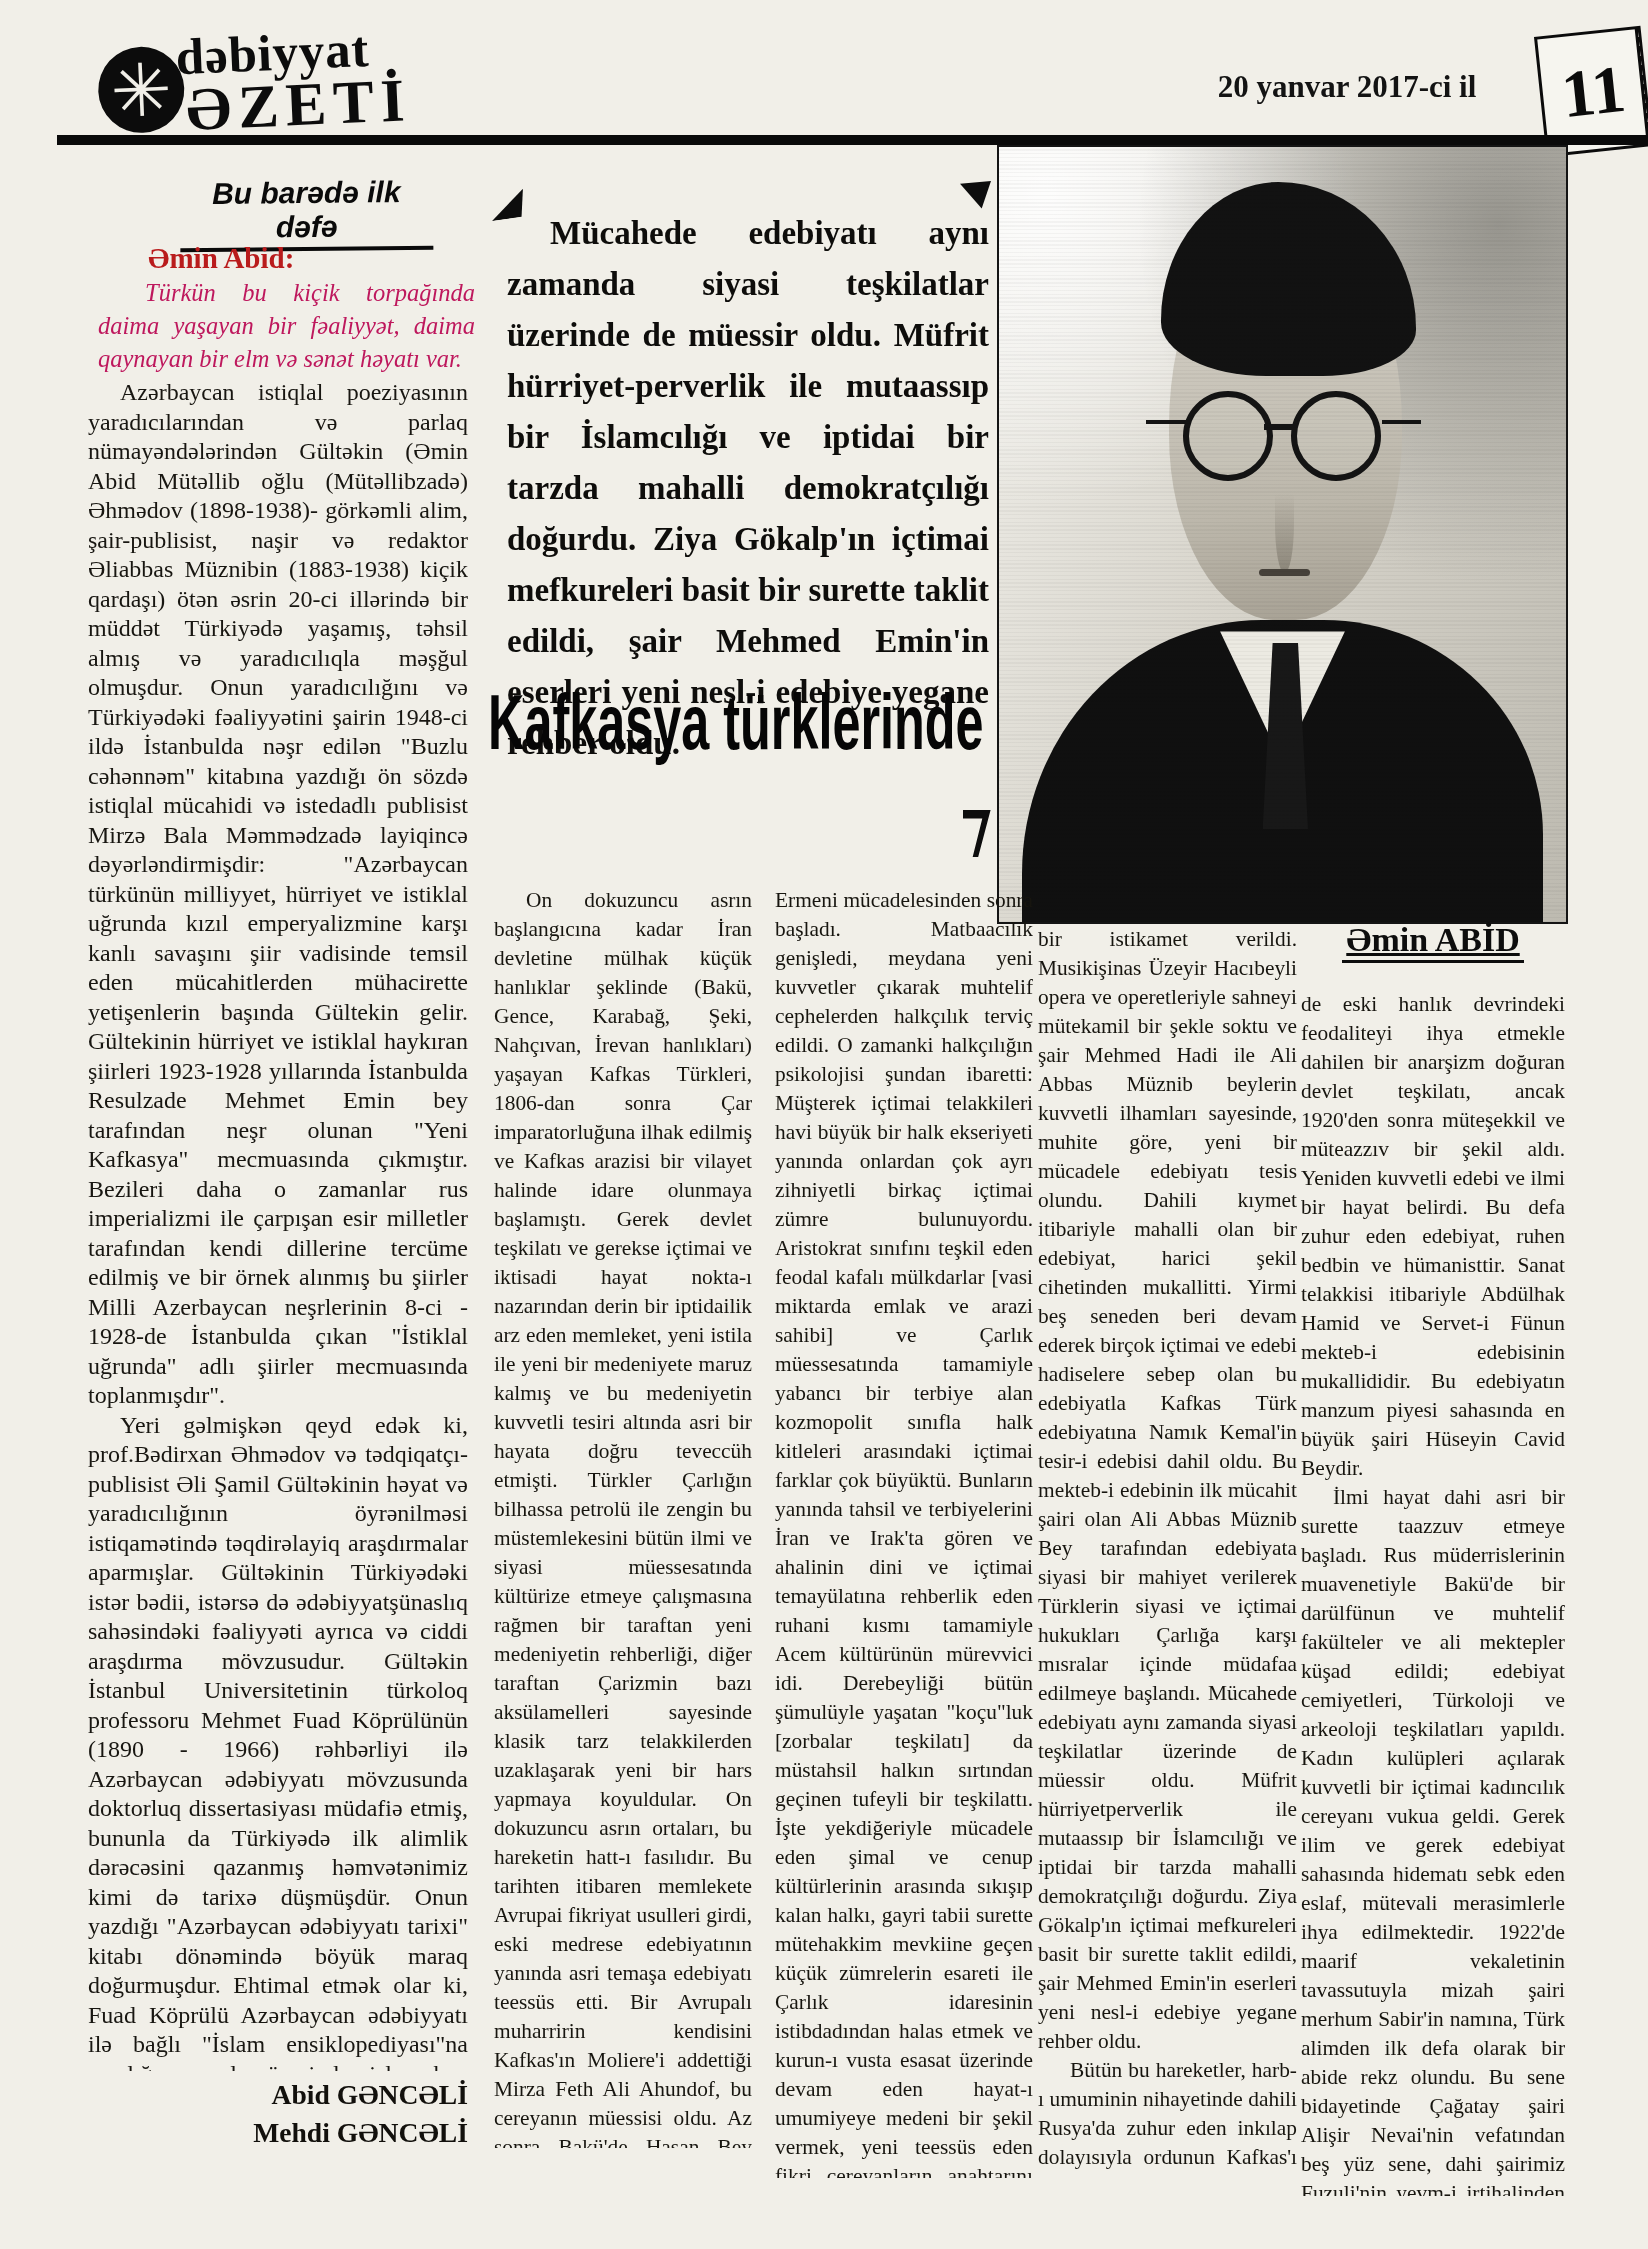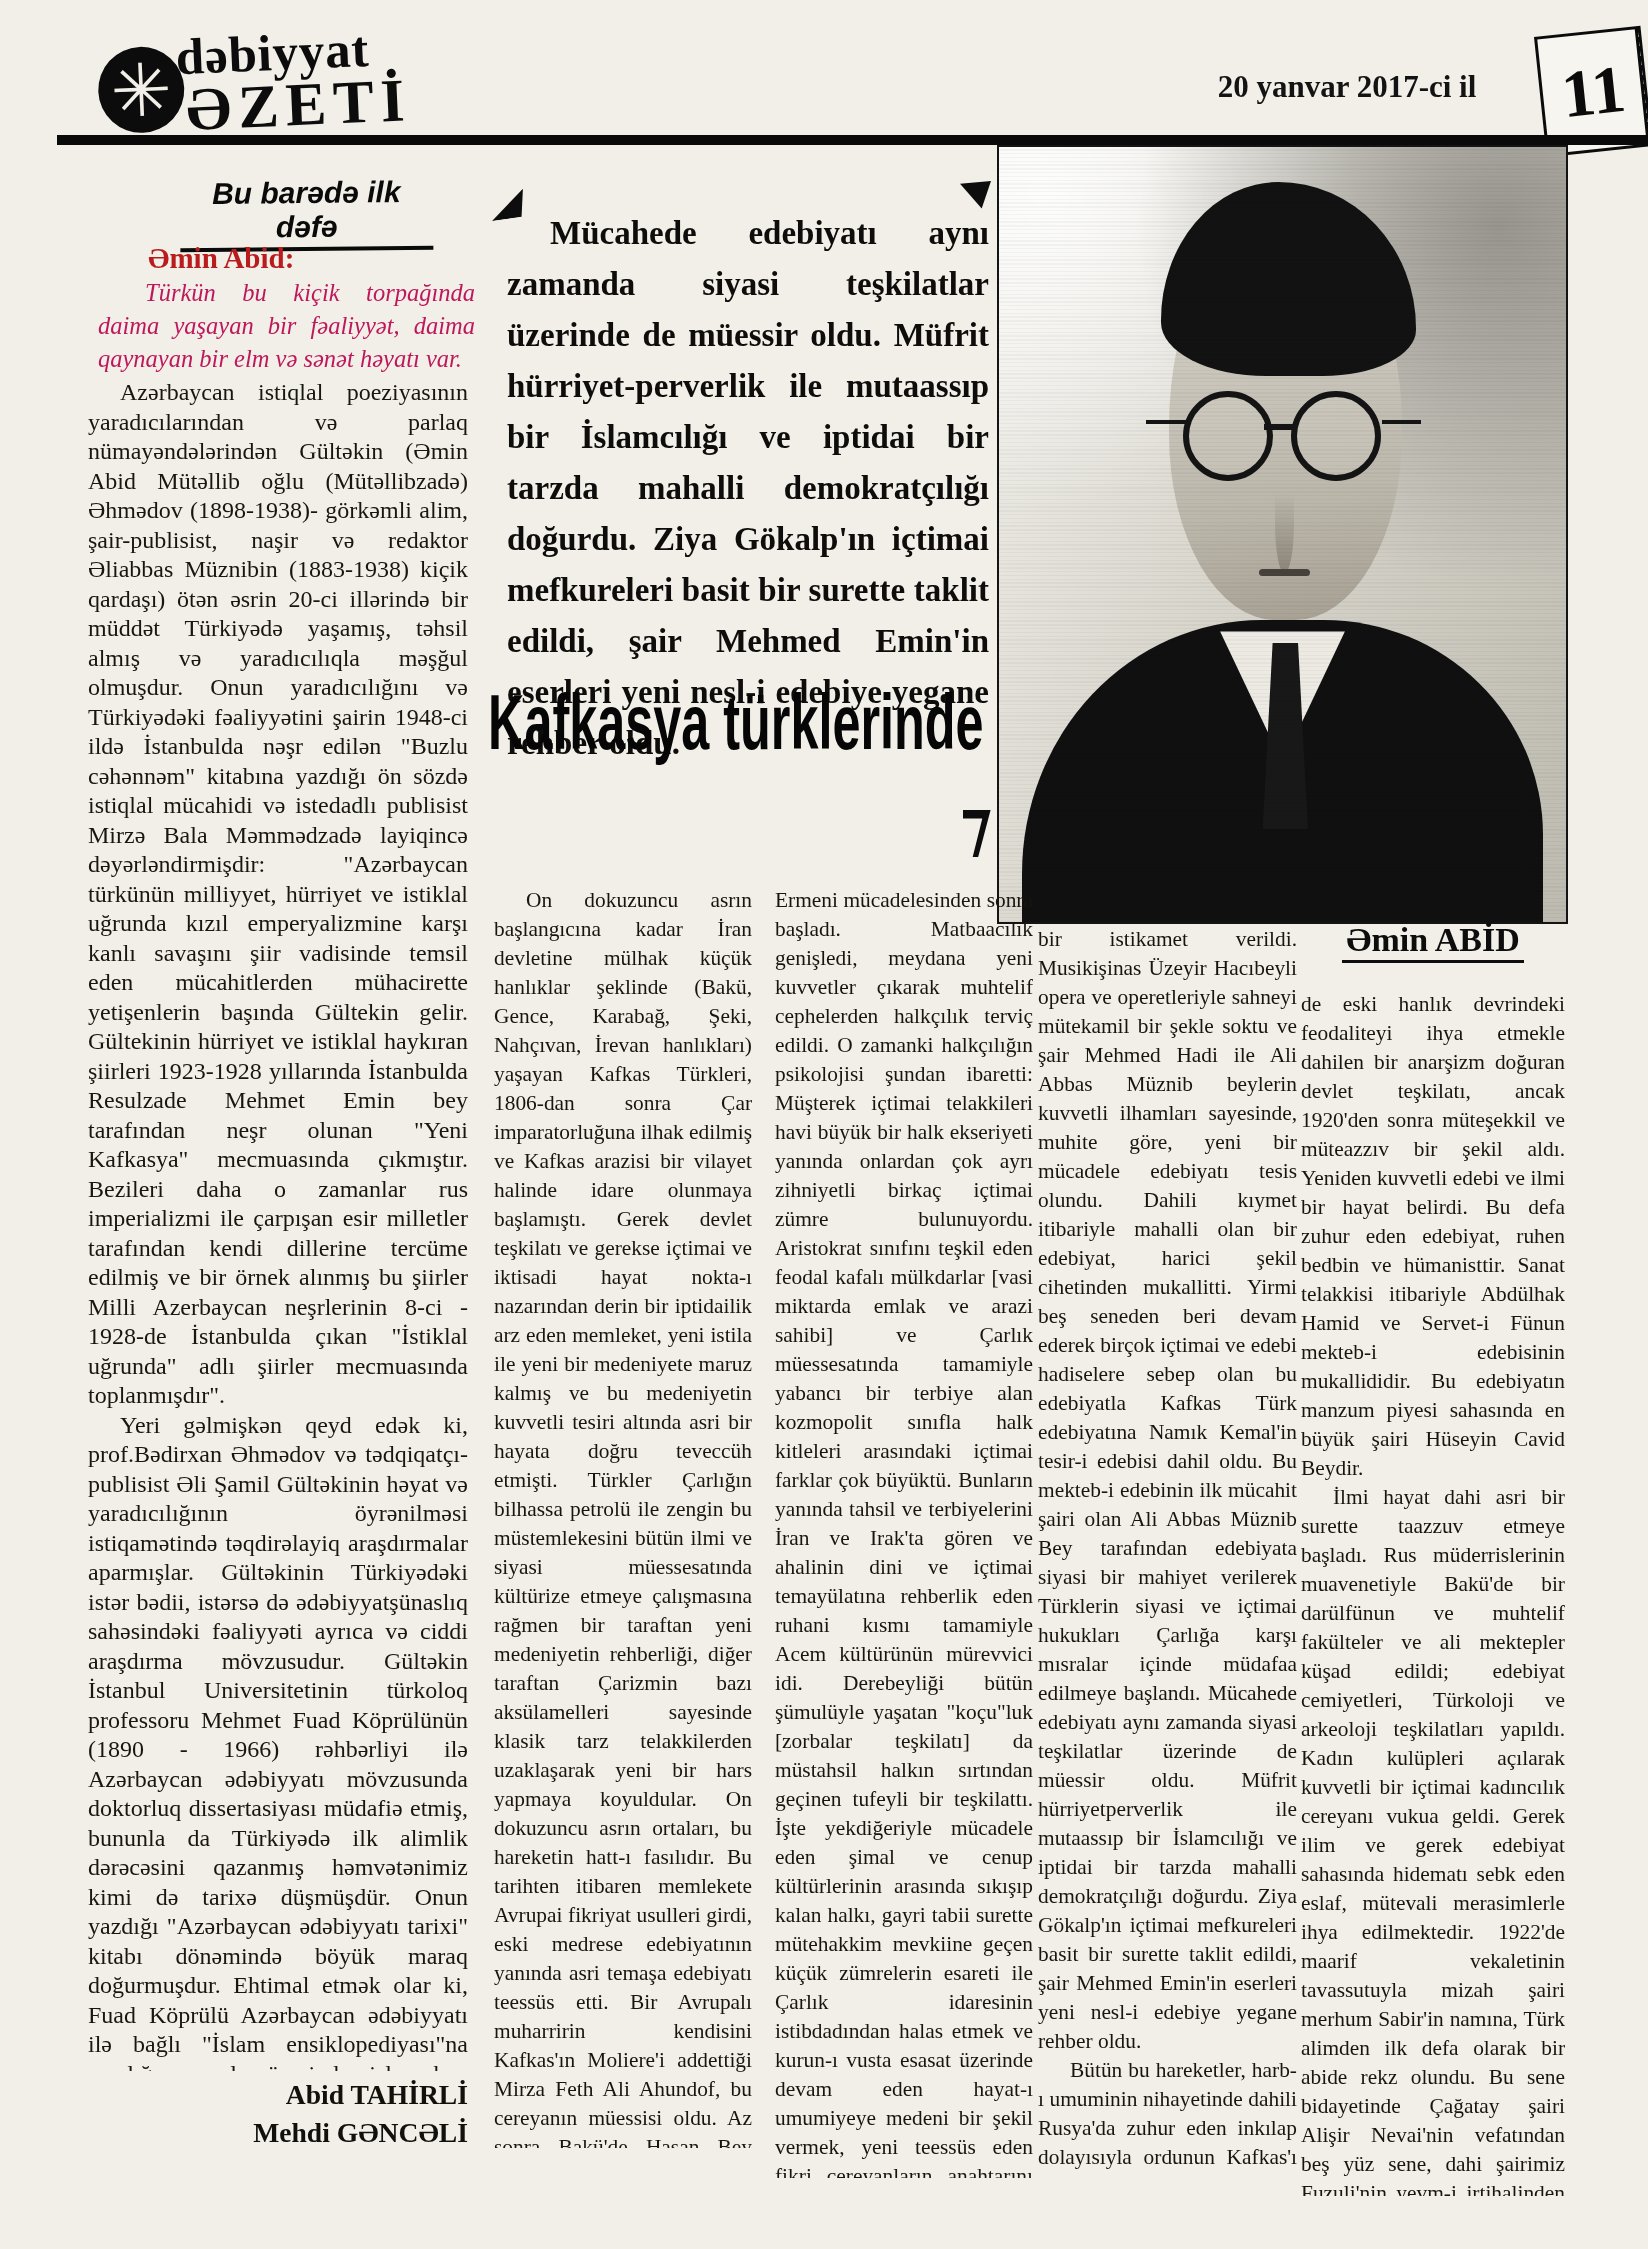--- a/index.html
+++ b/index.html
@@ -72,21 +72,21 @@
   .ph-arm{position:absolute;top:35.2%;width:7%;height:4.6px;background:#141414;}
   .ph-arm.left{left:26%;} .ph-arm.right{left:67.5%;}
   .ph-nose{position:absolute;left:48.6%;top:42%;width:3.4%;height:13%;
     background:linear-gradient(rgba(96,90,78,0) 20%,rgba(96,90,78,0.45));border-radius:0 0 50% 50%;}
   .ph-mouth{position:absolute;left:45.8%;top:54.5%;width:9%;height:6.9px;background:#46413a;border-radius:3.8px;}
   .ph-grain{position:absolute;inset:0;
     background:repeating-linear-gradient(0deg,rgba(0,0,0,0.035) 0 1.5px,rgba(0,0,0,0) 1.5px 3.8px);}
 
   
   .caption{position:absolute;left:1301px;top:921px;width:264px;text-align:center;}
-  .caption span{font-weight:bold;font-size:34px;color:#0d0d0d;border-bottom:3.8px solid #0d0d0d;padding:0 4.6px 1.5px;}
+  .caption span{font-weight:bold;font-size:34px;color:#0d0d0d;border-bottom:3.8px solid #0d0d0d;padding:0 4.6px 1.5px;text-decoration:underline;}
   .col{position:absolute;font-size:21.4px;line-height:29px;overflow:hidden;color:#17150f;}
   .col.cont p:first-child{text-indent:0;}
   .col1{left:494px;top:886px;width:258px;height:1262px;}
   .col2{left:775px;top:886px;width:258px;height:1292px;}
   .col3{left:1038px;top:925px;width:259px;height:1252px;}
   .col4{left:1301px;top:981px;width:264px;height:1206px;margin-top:9px;}
 </style>
 </head>
 <body>
 
@@ -104,21 +104,21 @@
   <div class="header-rule"></div>
 
   <div class="kicker">Bu barədə ilk dəfə</div>
   <div class="lead-author">Əmin Abid:</div>
   <div class="lead-quote">Türkün bu kiçik torpağında daima yaşayan bir fəaliyyət, daima qaynayan bir elm və sənət həyatı var.</div>
   <div class="lead-body">
       <p>Azərbaycan istiqlal poeziyasının yaradıcılarından və parlaq nümayəndələrindən Gültəkin (Əmin Abid Mütəllib oğlu (Mütəllibzadə) Əhmədov (1898-1938)- görkəmli alim, şair-publisist, naşir və redaktor Əliabbas Müznibin (1883-1938) kiçik qardaşı) ötən əsrin 20-ci illərində bir müddət Türkiyədə yaşamış, təhsil almış və yaradıcılıqla məşğul olmuşdur. Onun yaradıcılığını və Türkiyədəki fəaliyyətini şairin 1948-ci ildə İstanbulda nəşr edilən "Buzlu cəhənnəm" kitabına yazdığı ön sözdə istiqlal mücahidi və istedadlı publisist Mirzə Bala Məmmədzadə layiqincə dəyərləndirmişdir: "Azərbaycan türkünün milliyyet, hürriyet ve istiklal uğrunda kızıl emperyalizmine karşı kanlı savaşını şiir vadisinde temsil eden mücahitlerden mühacirette yetişenlerin başında Gültekin gelir. Gültekinin hürriyet ve istiklal haykıran şiirleri 1923-1928 yıllarında İstanbulda Resulzade Mehmet Emin bey tarafından neşr olunan "Yeni Kafkasya" mecmuasında çıkmıştır. Bezileri daha o zamanlar rus imperializmi ile çarpışan esir milletler tarafından kendi dillerine tercüme edilmiş ve bir örnek alınmış bu şiirler Milli Azerbaycan neşrlerinin 8-ci - 1928-de İstanbulda çıkan "İstiklal uğrunda" adlı şiirler mecmuasında toplanmışdır".</p>
       <p>Yeri gəlmişkən qeyd edək ki, prof.Bədirxan Əhmədov və tədqiqatçı-publisist Əli Şamil Gültəkinin həyat və yaradıcılığının öyrənilməsi istiqamətində təqdirəlayiq araşdırmalar aparmışlar. Gültəkinin Türkiyədəki istər bədii, istərsə də ədəbiyyatşünaslıq sahəsindəki fəaliyyəti ayrıca və ciddi araşdırma mövzusudur. Gültəkin İstanbul Universitetinin türkoloq professoru Mehmet Fuad Köprülünün (1890 - 1966) rəhbərliyi ilə Azərbaycan ədəbiyyatı mövzusunda doktorluq dissertasiyası müdafiə etmiş, bununla da Türkiyədə ilk alimlik dərəcəsini qazanmış həmvətənimiz kimi də tarixə düşmüşdür. Onun yazdığı "Azərbaycan ədəbiyyatı tarixi" kitabı dönəmində böyük maraq doğurmuşdur. Ehtimal etmək olar ki, Fuad Köprülü Azərbaycan ədəbiyyatı ilə bağlı "İslam ensiklopediyası"na yazdığı məqalə üzərində işləyərkən Gültəkinin əsərindən də faydalanmışdır. Təqdirəlayiqdir ki, Ə.Abidin ədəbiyyat tariximizlə bağlı əsərinin latın əlifbasına çevrilmiş variantı, eləcə də folklorla bağlı 1920-30-cu illərdə çap olunmuş məqalələri ilə birlikdə AMEA-nın Folklor İnstitutu tərəfindən "Azərbaycan türklərinin ədəbiyyatı tarixi" adı ilə nəşr olunmuşdur. (Layihə rəhbəri AMEA-nın müxbir üzvü Muxtar Kazımoğlu, elmi redaktor fil.ü.f.d. Rza Xəlilov, tərtibçilər və ön sözün müəllifləri prof. Bədirxan Əhmədov, Əli Şamil. Bakı, Elm və təhsil, 2016 - 240 səh.)</p>
     </div>
   <div class="signatures">
-    <div>Abid TAHİRLİ</div>
+    <div>Abid GƏNCƏLİ</div>
     <div>Mehdi GƏNCƏLİ</div>
   </div>
 
   <div class="artifact art-tl"></div>
   <div class="artifact art-tr"></div>
   <div class="artifact art-br"></div>
   <div class="pull-quote">Mücahede edebiyatı aynı zamanda siyasi teşkilatlar üzerinde de müessir oldu. Müfrit hürriyet-perverlik ile mutaassıp bir İslamcılığı ve iptidai bir tarzda mahalli demokratçılığı doğurdu. Ziya Gökalp'ın içtimai mefkureleri basit bir surette taklit edildi, şair Mehmed Emin'in eserleri yeni nesl-i edebiye yegane rehber oldu.</div>
 
   <div class="headline" style="top:658px;margin-top:19px;">
     <svg width="501" height="89" viewBox="0 0 655 116">

